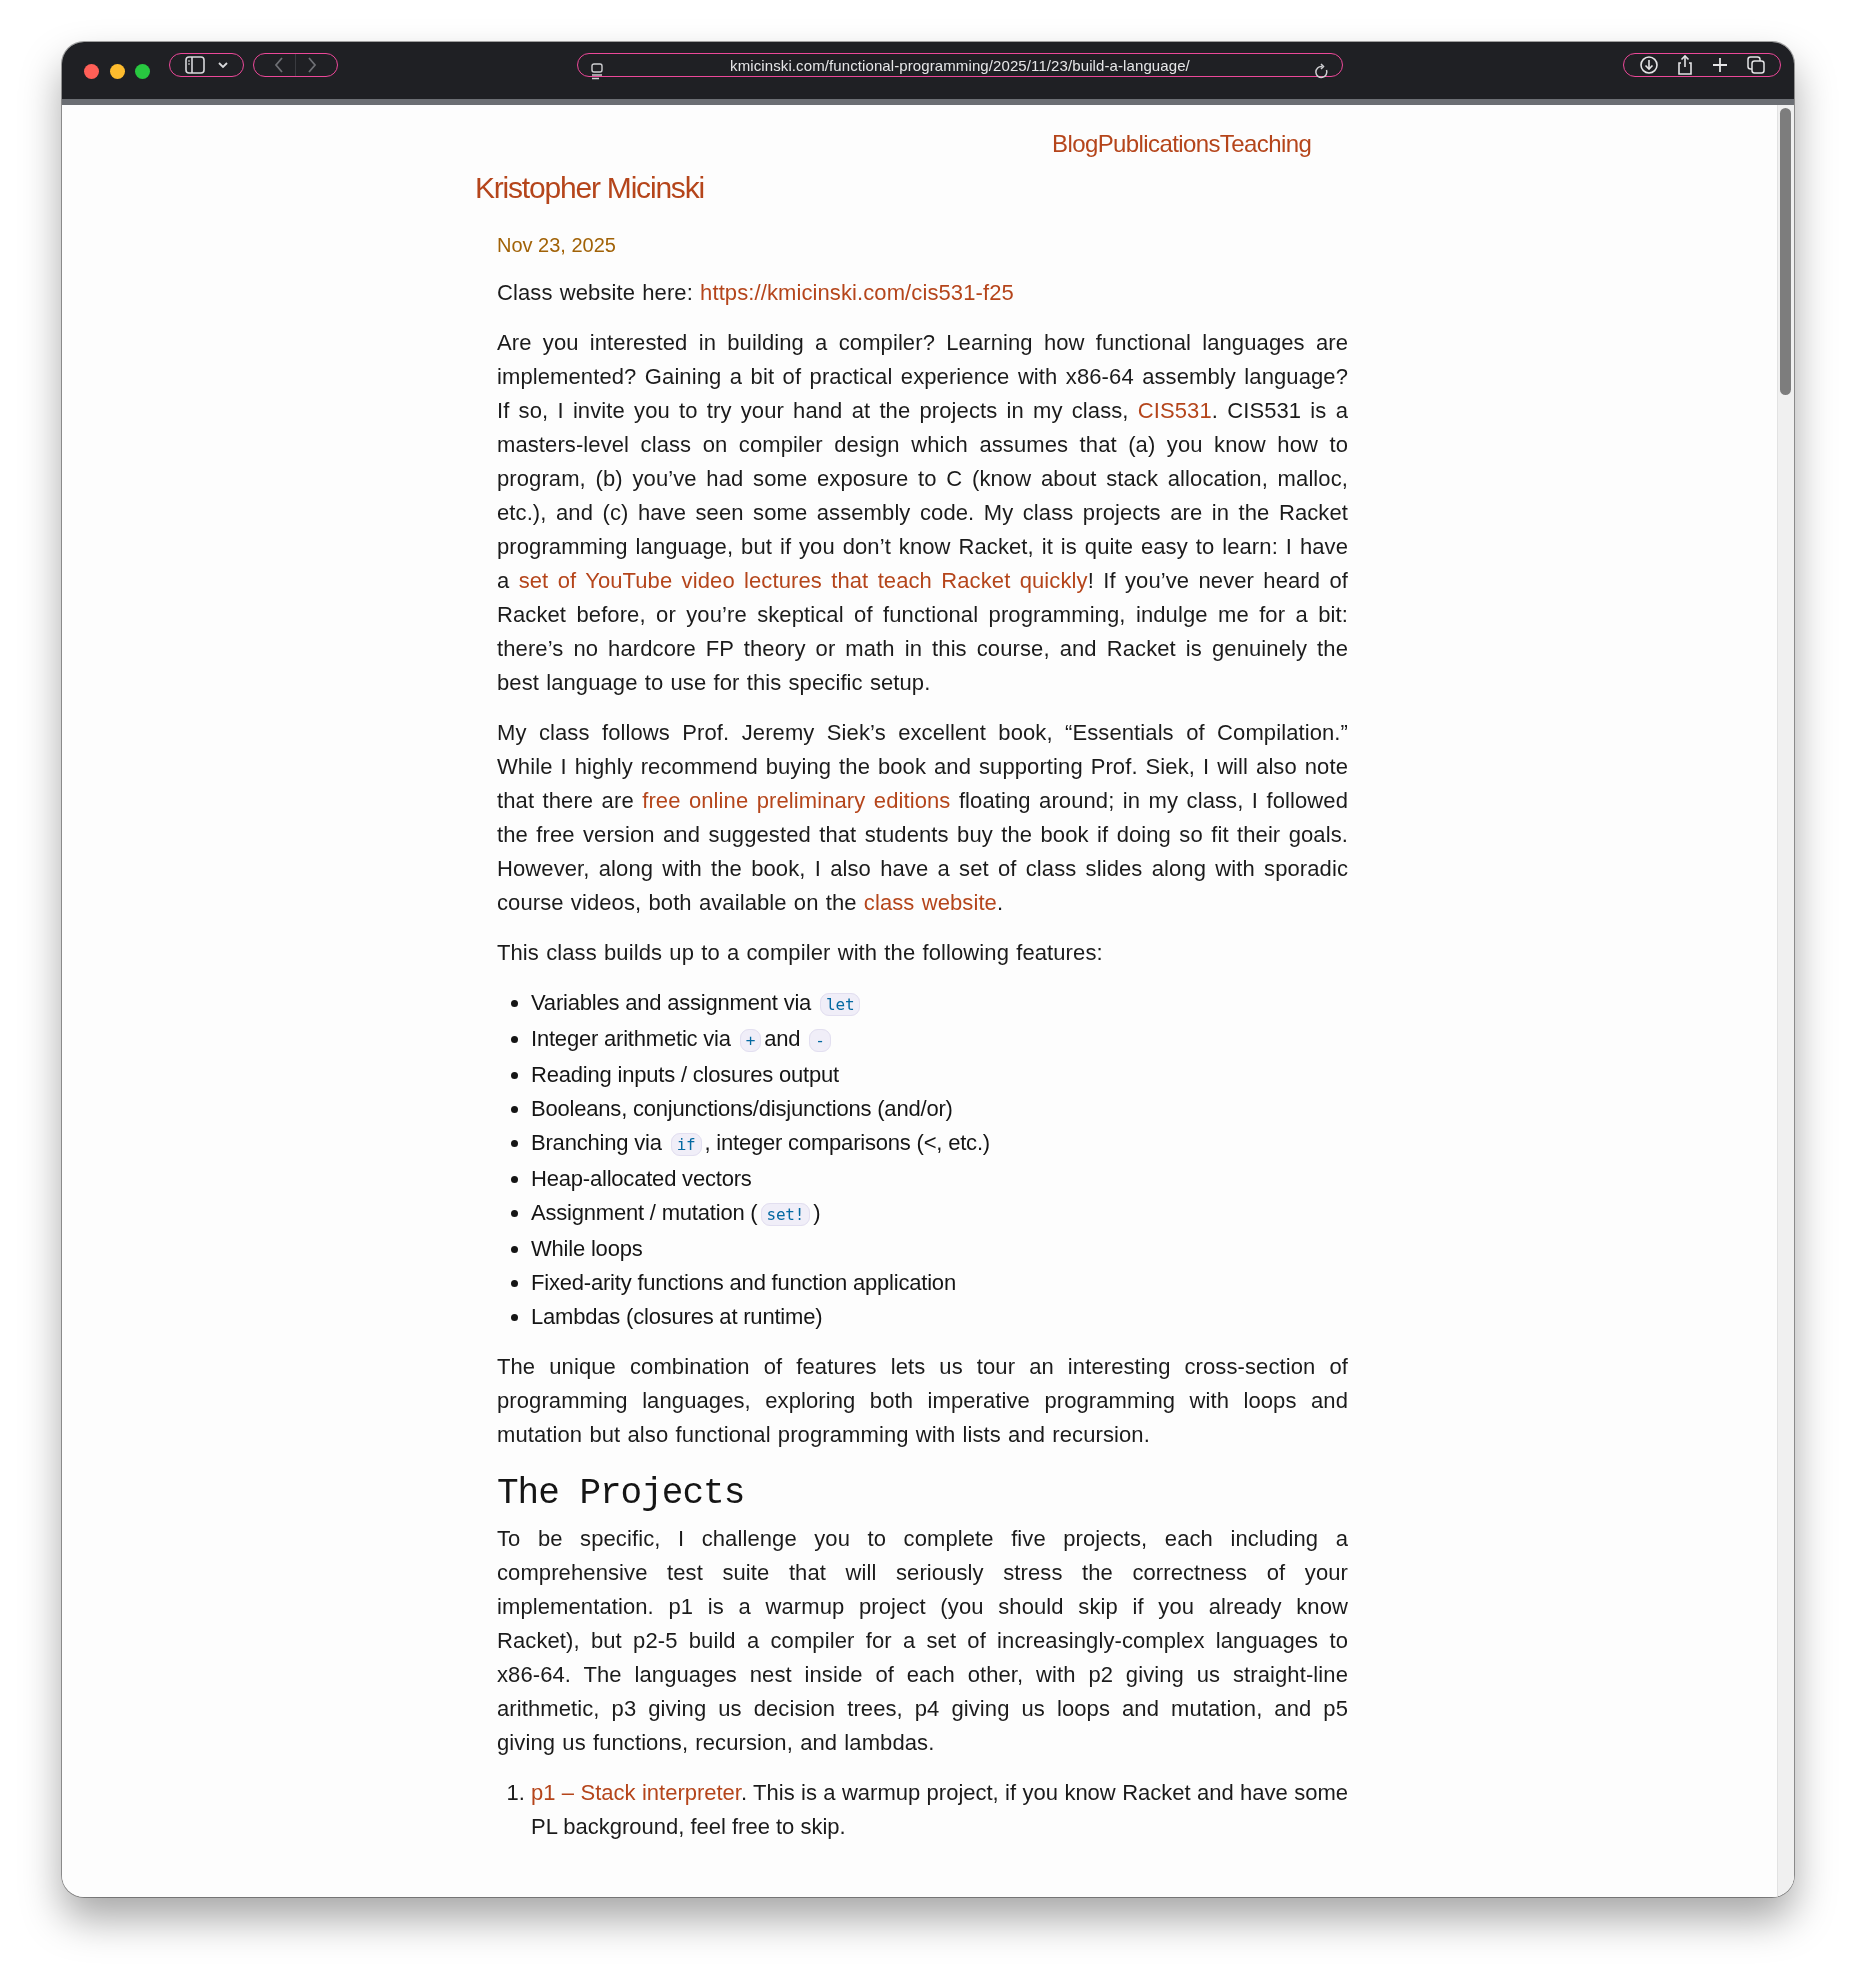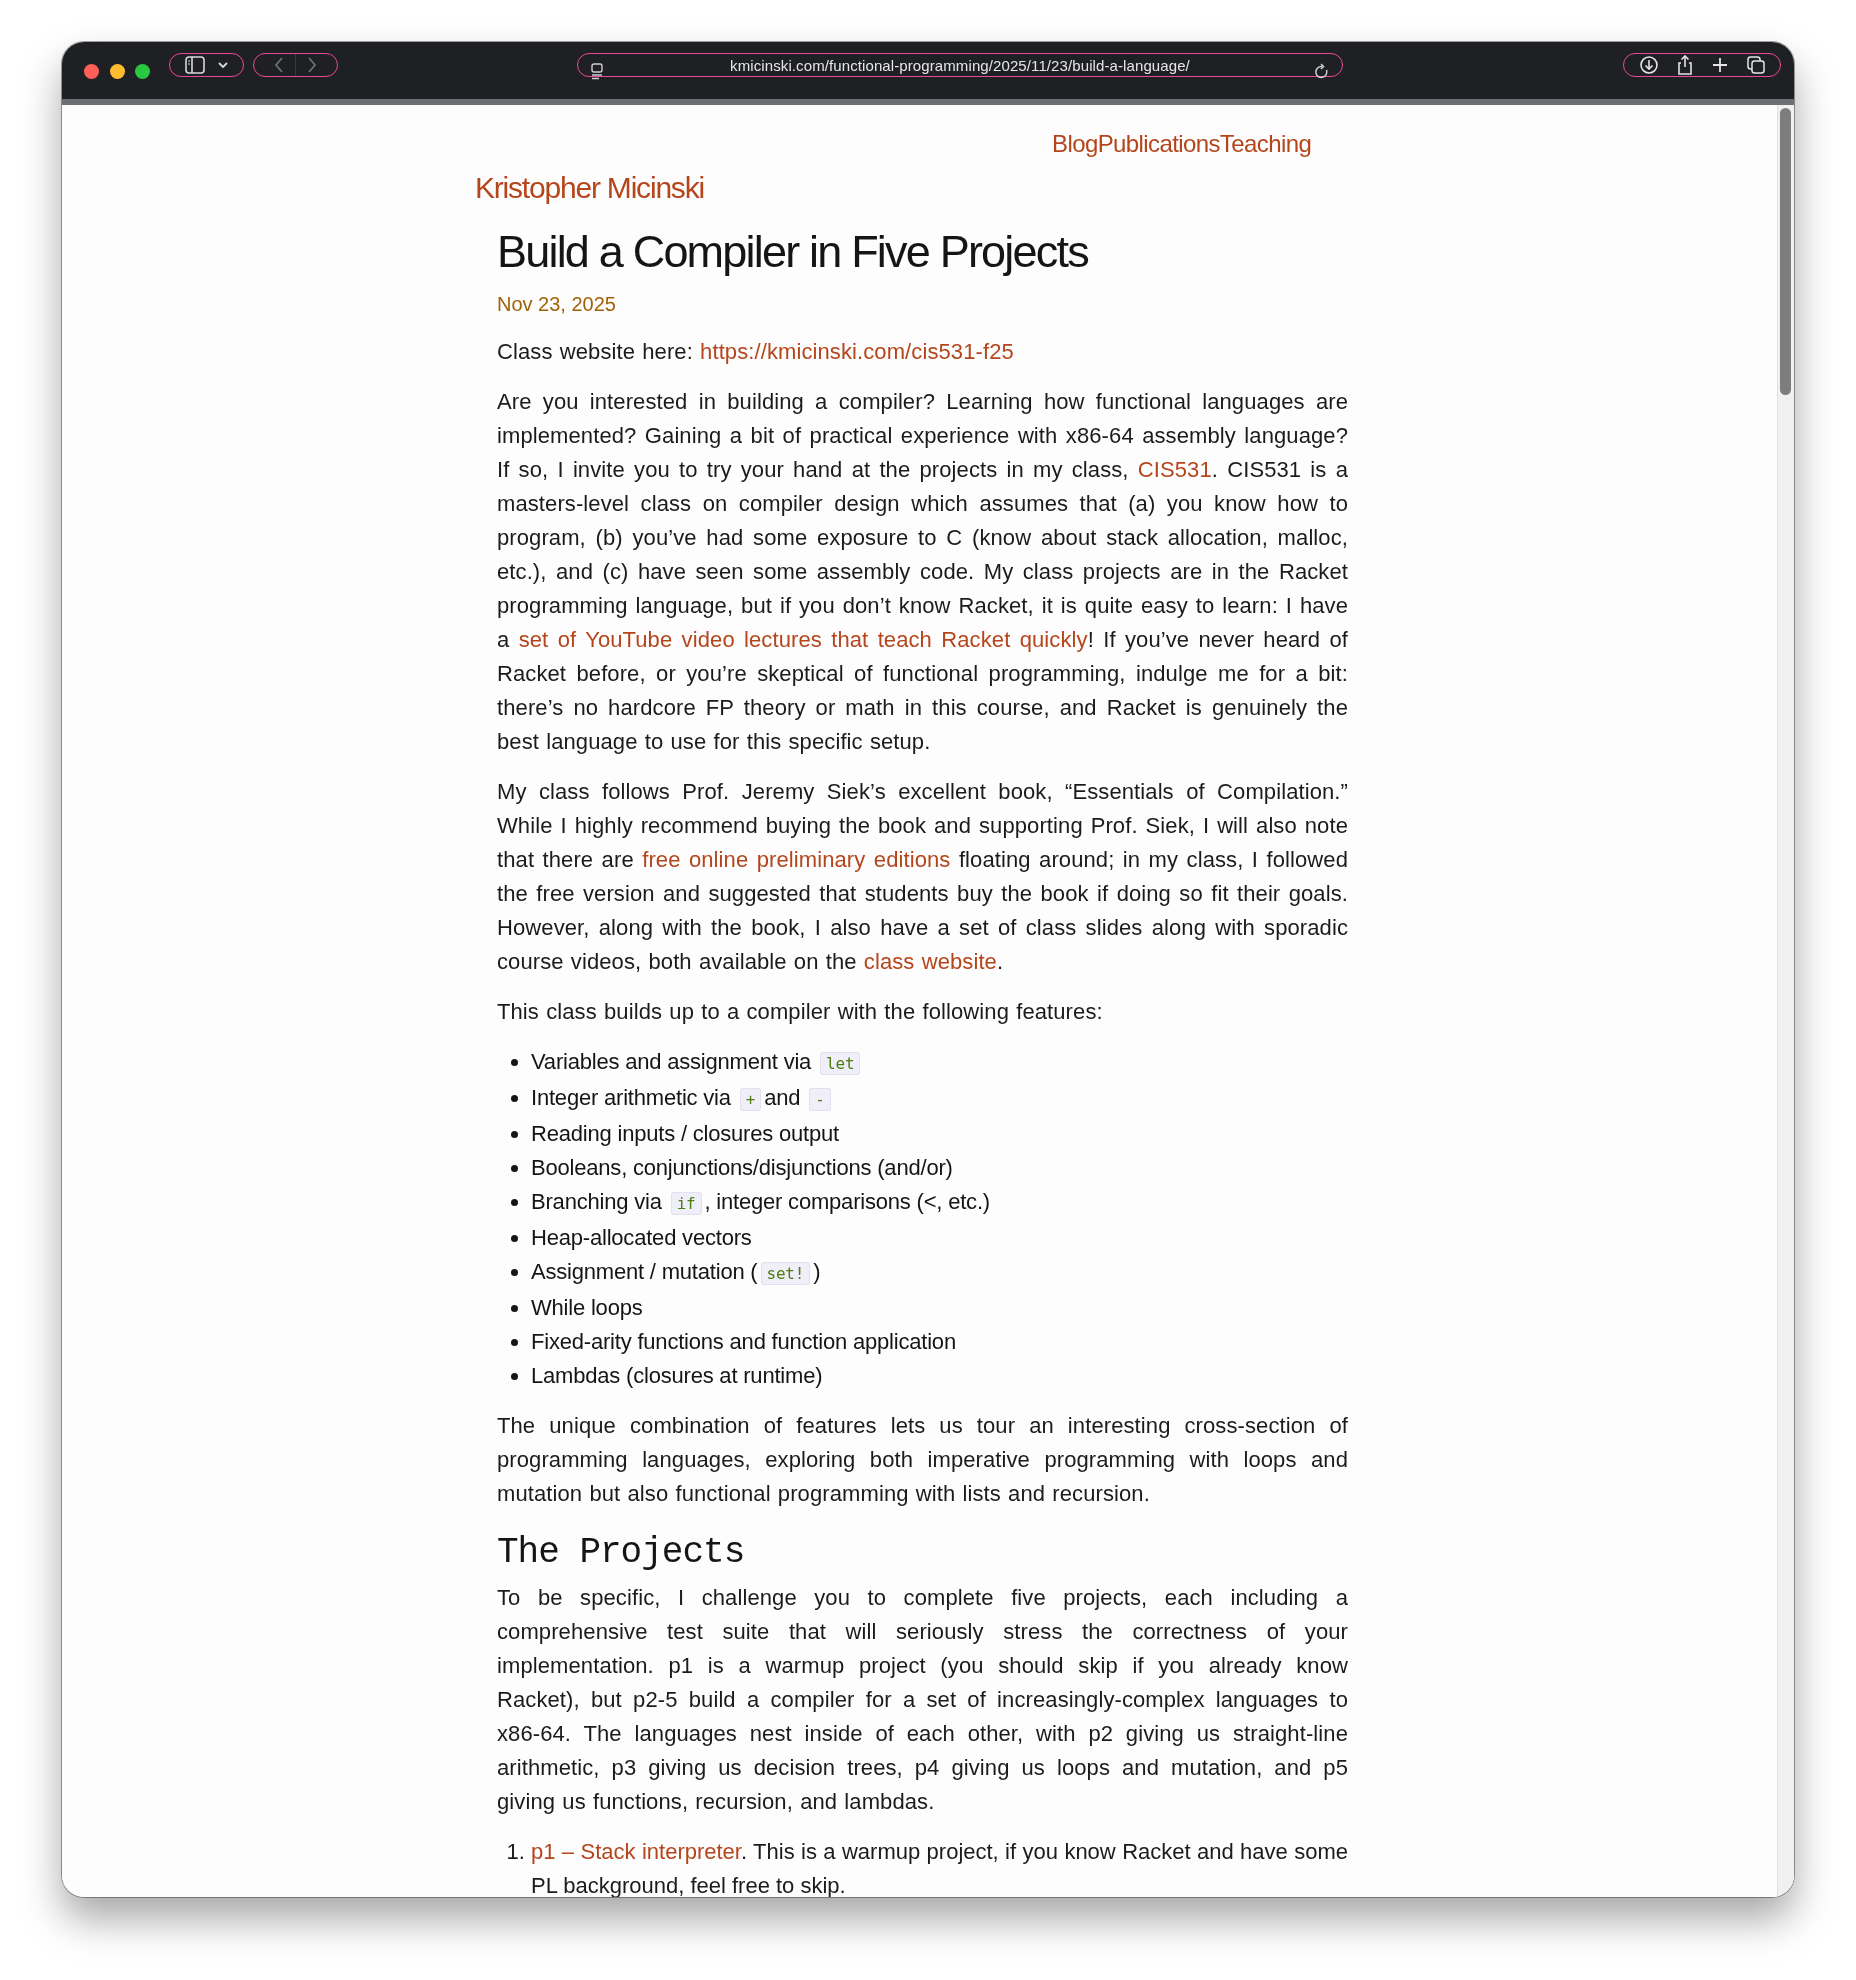--- a/index.html
+++ b/index.html
@@ -96,22 +96,22 @@
 
   .features {
     margin: 16px 0 0 0; padding-left: 34px;
     font-size: 22px; line-height: 34px;
     font-family: "Liberation Sans", sans-serif; letter-spacing: -0.2px;
     color: #151515;
   }
   .features li { padding-left: 0; }
   code.inline {
     font-family: "DejaVu Sans Mono", monospace; font-size: 16px;
-    color: #4d7c0f; background: #f0eef8; border: 1px solid #e2dff0;
-    border-radius: 3px; padding: 1px 5px; margin: 7px 3px;
+    color: #0369a1; background: #f0eef8; border: 1px solid #e2dff0;
+    border-radius: 9px; padding: 1px 5px; margin: 7px 3px;
   }
   .section-heading {
     margin: 20px 0 0 0; font-size: 36px; font-weight: normal; letter-spacing: -1px;
     font-family: Liberation Mono, monospace; color: #151515; line-height: 44px;
   }
   .section-heading + .para { margin-top: 6px; }
   .projects {
     margin: 16px 0 0 0; padding-left: 34px;
     font-size: 22px; line-height: 34px; text-align: justify;
     font-family: "Liberation Sans", sans-serif;
@@ -209,21 +209,20 @@
     <header class="site-header">
       <a class="site-name">Kristopher Micinski</a>
       <nav class="site-nav">
         <a>Blog</a>
         <a>Publications</a>
         <a>Teaching</a>
       </nav>
     </header>
 
     <article class="content">
-      <h1 class="post-title">Build a Compiler in Five Projects</h1>
       <div class="post-date">Nov 23, 2025</div>
 
       <p class="para first"><span>Class website here: </span><a class="link">https://kmicinski.com/cis531-f25</a></p>
 
       <p class="para"><span>Are you interested in building a compiler? Learning how functional languages are implemented? Gaining a bit of practical experience with x86-64 assembly language? If so, I invite you to try your hand at the projects in my class, </span><a class="link">CIS531</a><span>. CIS531 is a masters-level class on compiler design which assumes that (a) you know how to program, (b) you’ve had some exposure to C (know about stack allocation, malloc, etc.), and (c) have seen some assembly code. My class projects are in the Racket programming language, but if you don’t know Racket, it is quite easy to learn: I have a </span><a class="link">set of YouTube video lectures that teach Racket quickly</a><span>! If you’ve never heard of Racket before, or you’re skeptical of functional programming, indulge me for a bit: there’s no hardcore FP theory or math in this course, and Racket is genuinely the best language to use for this specific setup.</span></p>
 
       <p class="para"><span>My class follows Prof. Jeremy Siek’s excellent book, “Essentials of Compilation.” While I highly recommend buying the book and supporting Prof. Siek, I will also note that there are </span><a class="link">free online preliminary editions</a><span> floating around; in my class, I followed the free version and suggested that students buy the book if doing so fit their goals. However, along with the book, I also have a set of class slides along with sporadic course videos, both available on the </span><a class="link">class website</a><span>.</span></p>
 
       <p class="para">This class builds up to a compiler with the following features:</p>
 

